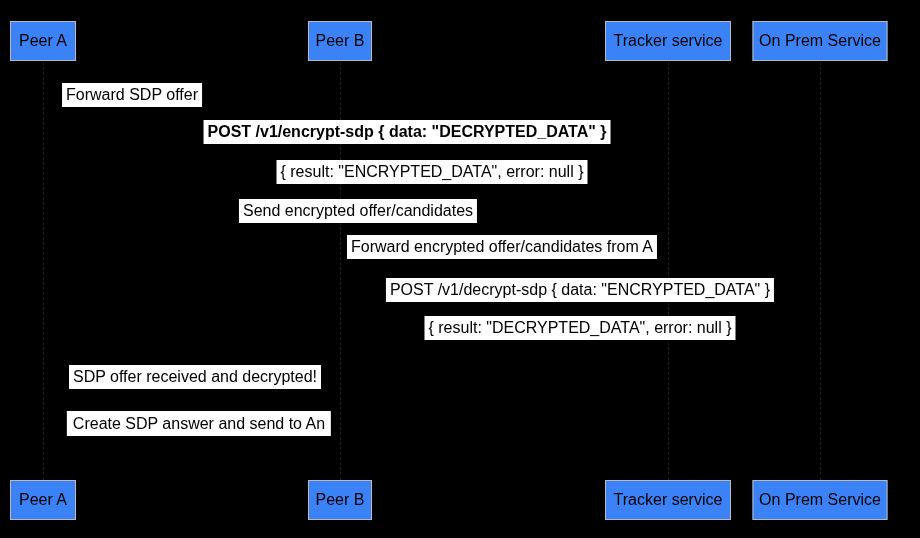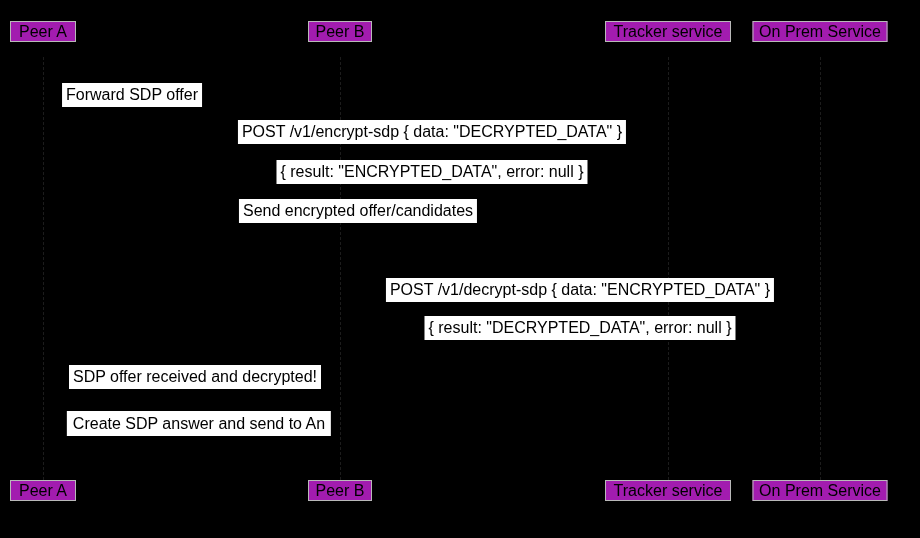--- a/index.html
+++ b/index.html
@@ -10,22 +10,22 @@
   #canvas {
     position: relative;
     width: 920px;
     height: 538px;
     background: #000000;
     overflow: hidden;
     font-family: "Liberation Sans", sans-serif;
   }
   .actor {
     position: absolute;
-    height: 21px;
-    background: #a21caf;
+    height: 40px;
+    background: #3b82f6;
     border: 1px solid #b9b9b9;
     box-sizing: border-box;
     color: #000000;
     font-size: 16px;
     display: flex;
     align-items: center;
     justify-content: center;
     transform: translateX(-50%);
     white-space: nowrap;
   }
@@ -67,23 +67,24 @@
   <div class="lifeline" style="left:340px;"></div>
   <div class="lifeline" style="left:668px;"></div>
   <div class="lifeline" style="left:820px;"></div>
 
   <div class="actor" style="left:43px;  top:21px; width:66px;">Peer A</div>
   <div class="actor" style="left:340px; top:21px; width:64px;">Peer B</div>
   <div class="actor" style="left:668px; top:21px; width:126px;">Tracker service</div>
   <div class="actor" style="left:820px; top:21px; width:135px;">On Prem Service</div>
 
   <div class="msg" style="left:132px; top:83px;">Forward SDP offer</div>
-  <div class="msg" style="left:432px; top:120px;">POST /v1/encrypt-sdp { data: "DECRYPTED_DATA" }</div>
+  <div class="msg" style="left:407px; top:120px;font-weight:bold;">POST /v1/encrypt-sdp { data: "DECRYPTED_DATA" }</div>
   <div class="msg" style="left:432px; top:160px;">{ result: "ENCRYPTED_DATA", error: null }</div>
   <div class="msg" style="left:358px; top:199px;">Send encrypted offer/candidates</div>
+  <div class="msg" style="left:502px; top:235px;">Forward encrypted offer/candidates from A</div>
   <div class="msg" style="left:580px; top:278px;">POST /v1/decrypt-sdp { data: "ENCRYPTED_DATA" }</div>
   <div class="msg" style="left:580px; top:316px;">{ result: "DECRYPTED_DATA", error: null }</div>
   <div class="msg" style="left:195px; top:365px;">SDP offer received and decrypted!</div>
 
   <div class="note" style="left:191px; top:411px;margin-left:8px;">
     <span>Create SDP answer and send to An</span>
   </div>
 
   <div class="actor" style="left:43px;  top:480px; width:66px;">Peer A</div>
   <div class="actor" style="left:340px; top:480px; width:64px;">Peer B</div>

